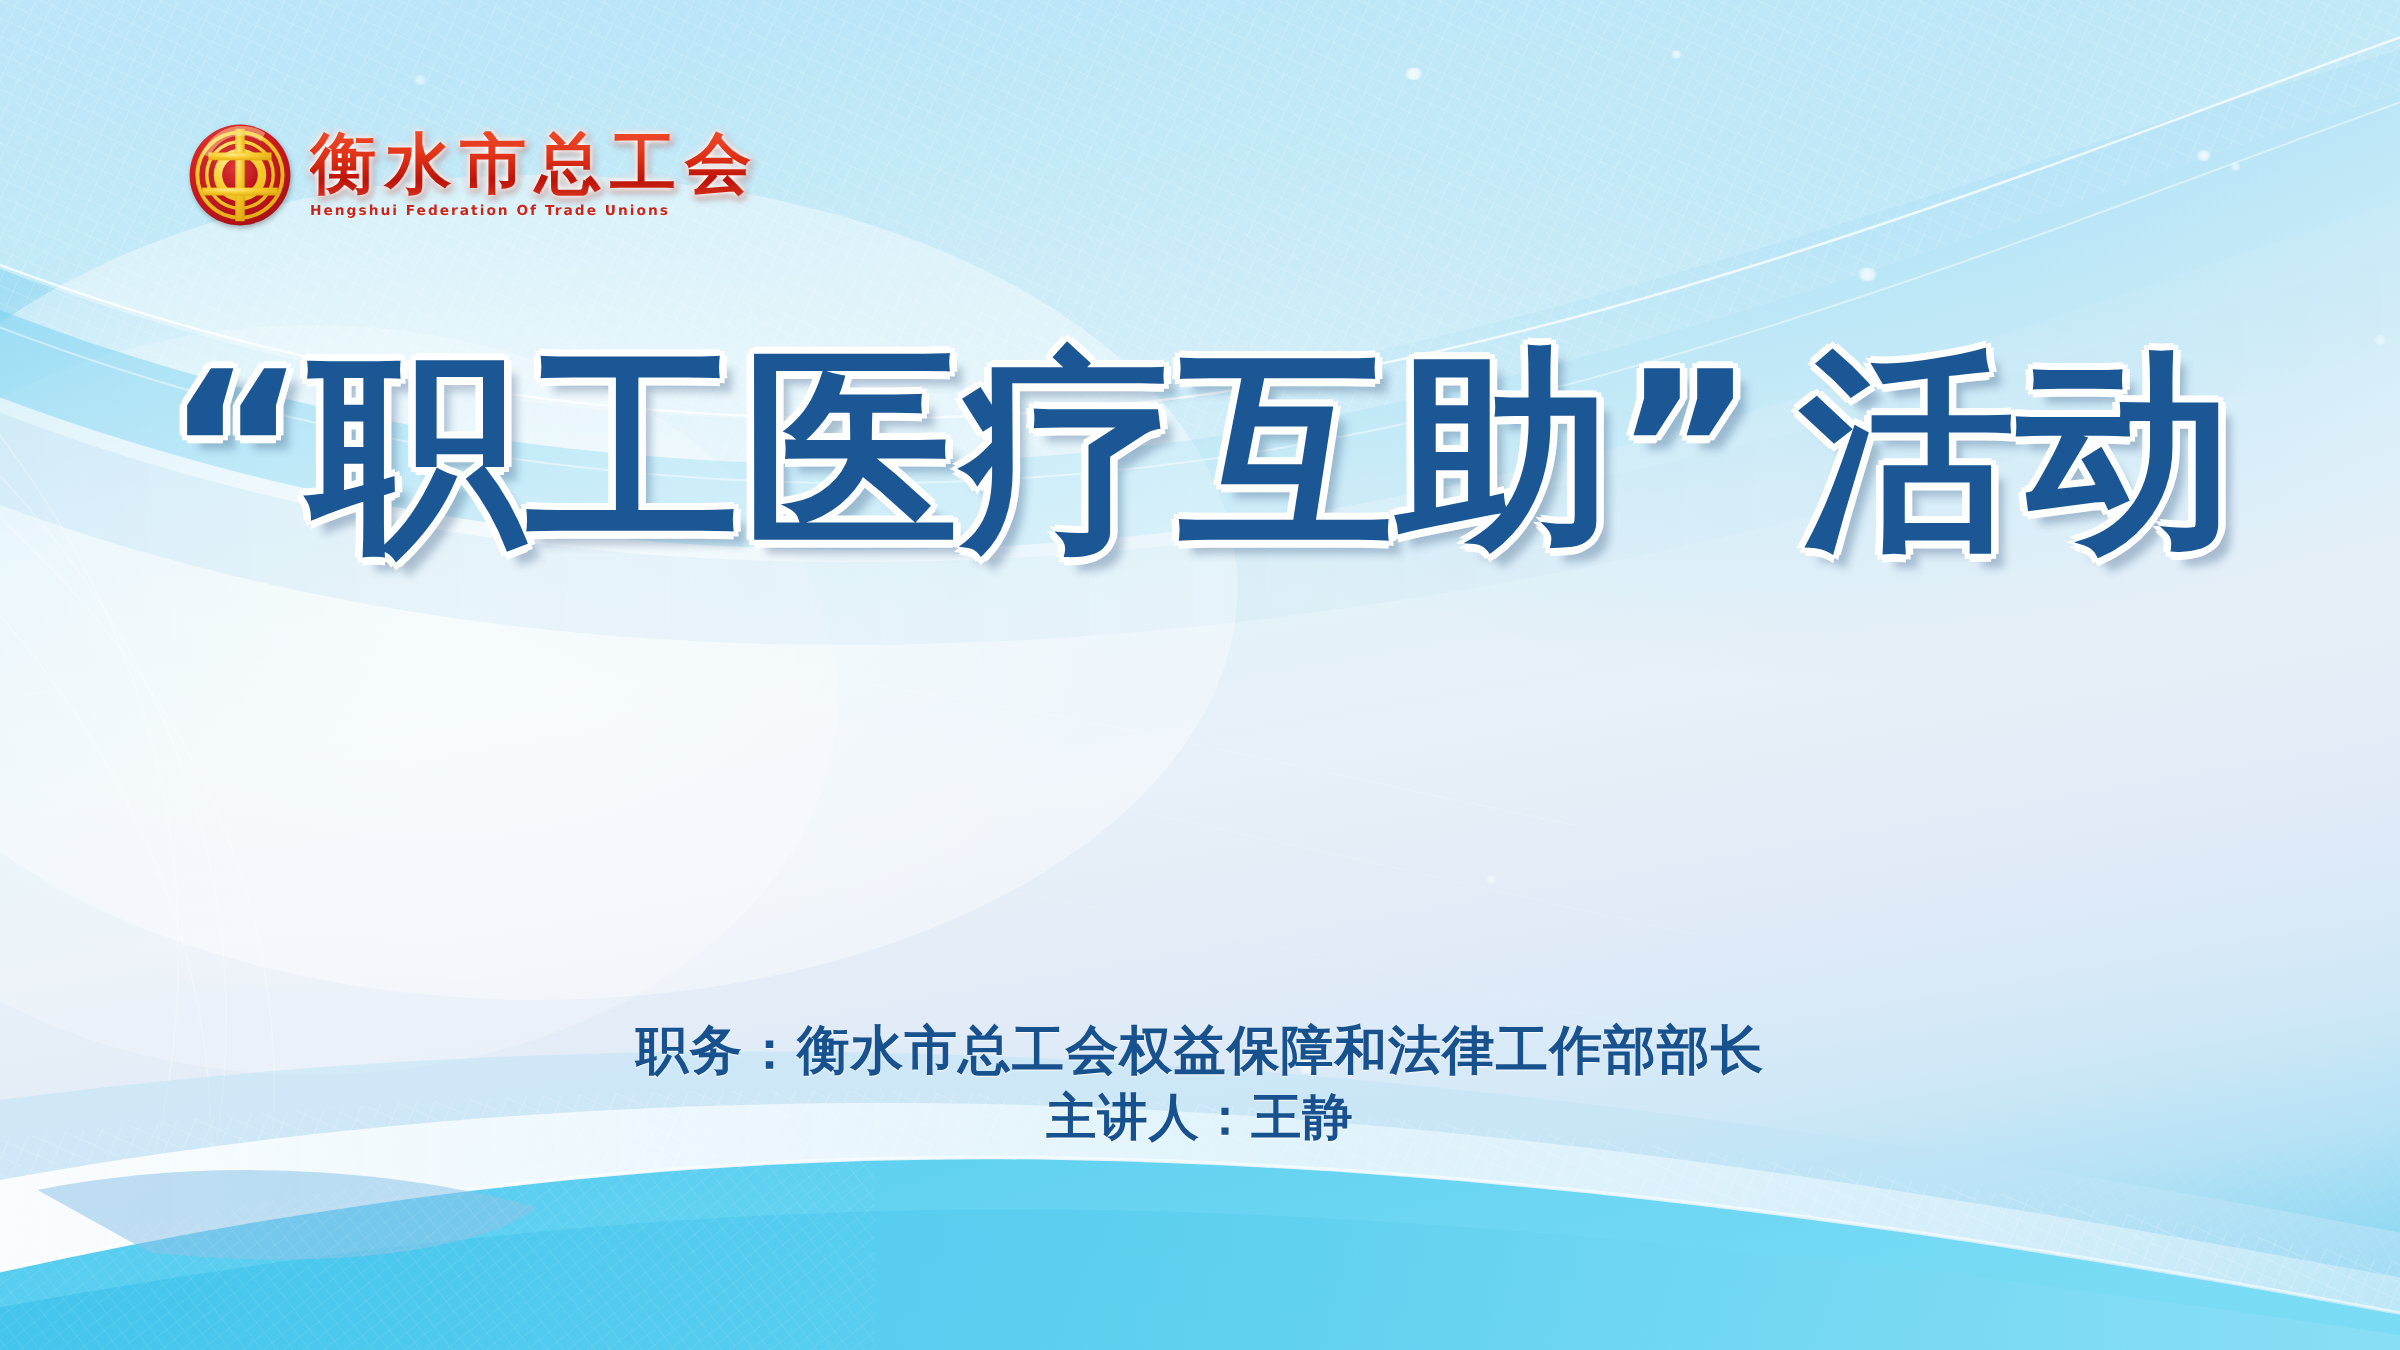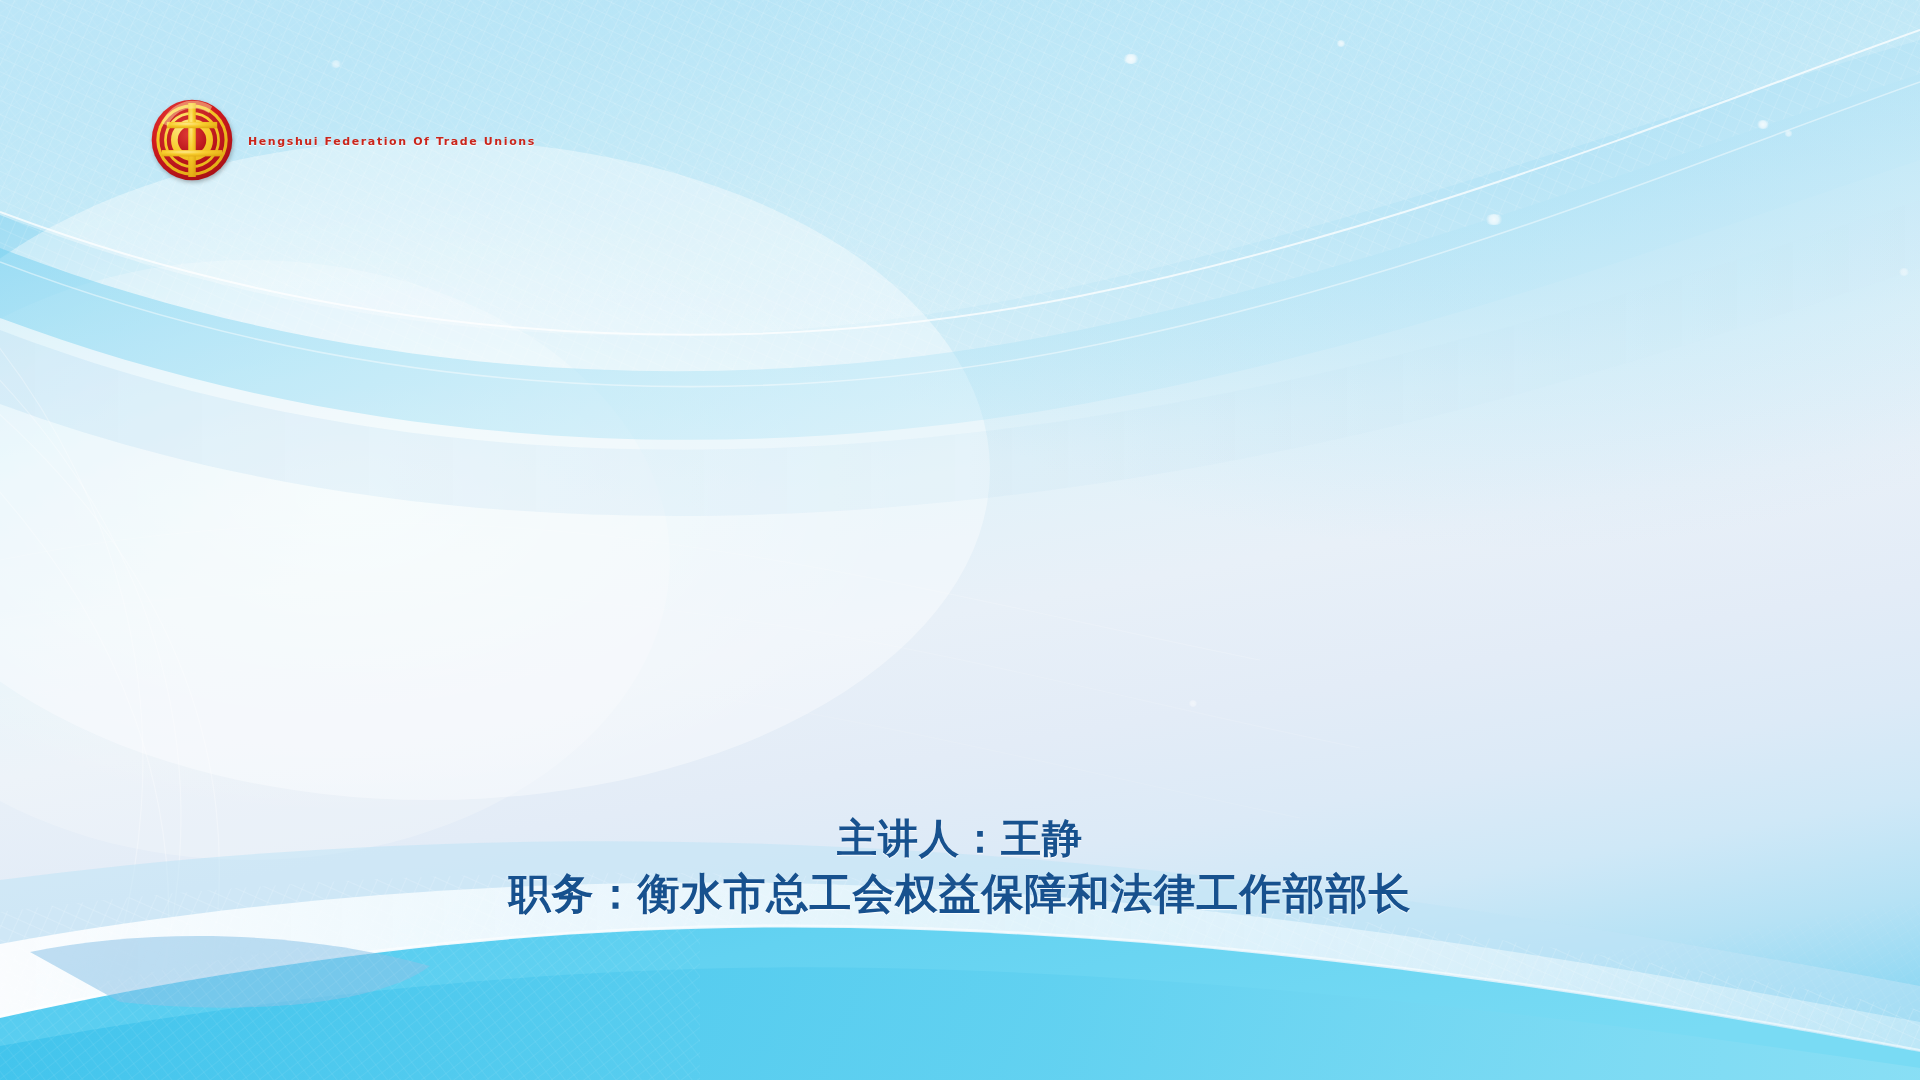--- a/index.html
+++ b/index.html
@@ -298,24 +298,28 @@
         <rect x="45.5" y="6" width="9" height="88" fill="url(#goldG)"></rect>
 
         <rect x="20" y="28.5" width="60" height="7.5" fill="url(#goldG)"></rect>
 
         <rect x="14" y="62" width="72" height="7.5" fill="url(#goldG)"></rect>
 
         <path d="M14,30 A40,40 0 0 1 74,10 L70,18 A33,33 0 0 0 21,33 Z" fill="#fff3b0" opacity="0.45"></path>
       </svg>
     </div>
     <div id="logo-text">
+      <div id="logo-cn">衡水市总工会</div>
       <div id="logo-en">Hengshui Federation Of Trade Unions</div>
     </div>
   </div>
 
+  <div id="title-block">
+    <div id="main-title"><span>“</span><span>职工医疗互助</span><span>”</span><span class="gap"></span><span>活动</span></div>
+  </div>
 
 
   <div id="presenter-block">
+    <div id="presenter-role">职务：衡水市总工会权益保障和法律工作部部长</div>
     <div id="presenter-name">主讲人：王静</div>
-    <div id="presenter-role">职务：衡水市总工会权益保障和法律工作部部长</div>
   </div>
 
 </div>
 
 </body></html>

